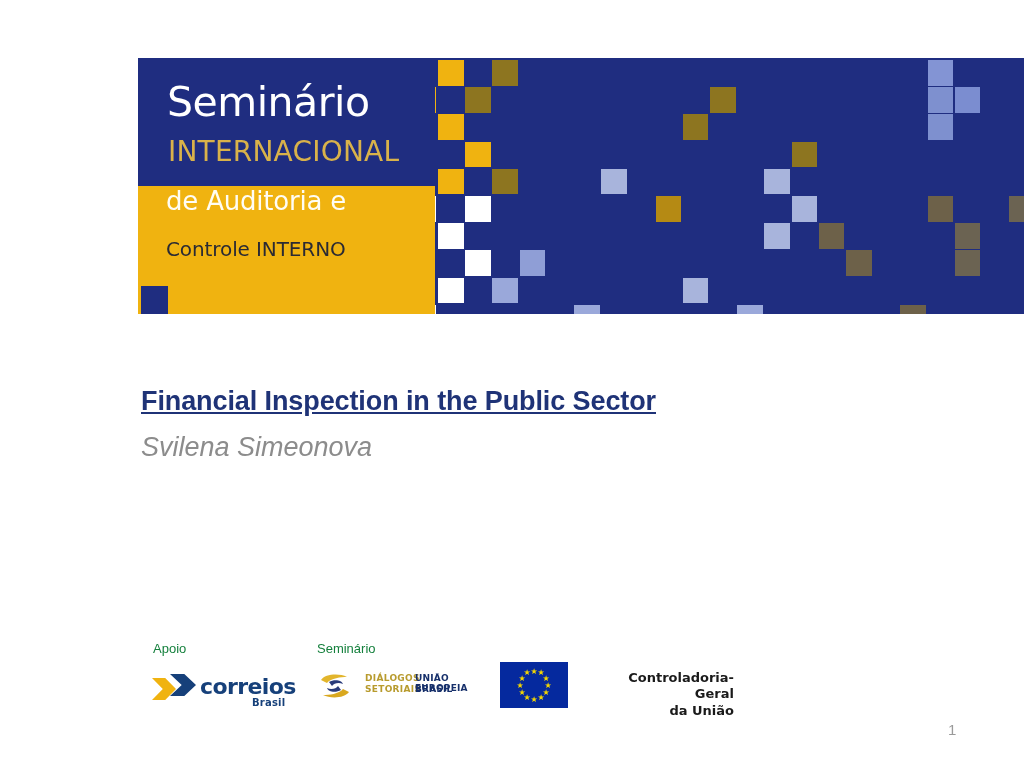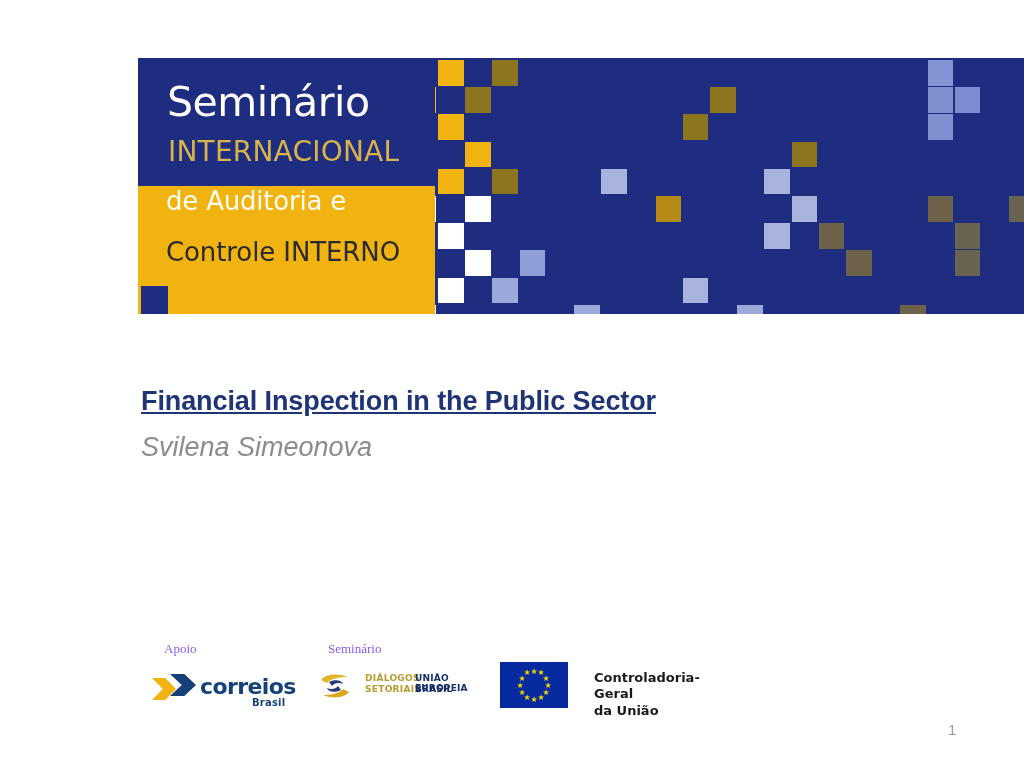--- a/index.html
+++ b/index.html
@@ -54,21 +54,21 @@
     font-weight:400;letter-spacing:0.2px;line-height:1;
   }
   .l-auditoria{
     position:absolute;left:28px;top:130px;
     font-size:26px;color:#fffdf4;
     font-family:"DejaVu Sans", sans-serif;
     font-weight:400;letter-spacing:-0.2px;line-height:1;
   }
   .l-controle{
     position:absolute;left:28px;top:181px;
-    font-size:26px;color:#2a2a33;
+    font-size:20px;color:#2a2a33;
     font-family:"DejaVu Sans", sans-serif;
     font-weight:400;letter-spacing:-0.1px;line-height:1;
   }
 
   
   .title{
     position:absolute;left:141px;top:386px;
     font-size:27px;font-weight:bold;
     color:#1f3377;
     letter-spacing:-0.1px;
@@ -78,23 +78,22 @@
   .subtitle{
     position:absolute;left:141px;top:432px;
     font-size:27px;font-style:italic;
     color:#8c8c8c;
     white-space:nowrap;
   }
 
   
   .f-label{
     position:absolute;
-    font-size:13px;color:#8b5cf6;
-    font-family:Liberation Serif, serif;
-    margin-left:11px;
+    font-size:13px;color:#15803d;
+    font-family:Liberation Sans, sans-serif;
   }
   .lbl-apoio{left:153px;top:641px;}
   .lbl-realizacao{left:317px;top:641px;}
 
   
   .correios{position:absolute;left:152px;top:670px;width:130px;height:44px;}
   .cor-chev-y{
     position:absolute;left:0px;top:8px;width:24px;height:22px;
     background:#f0b310;
     clip-path:polygon(0 0,55% 0,100% 50%,55% 100%,0 100%,45% 50%);
@@ -146,21 +145,21 @@
   }
   .euflag .star{
     position:absolute;width:7px;height:7px;
     color:#f5d800;font-size:8px;line-height:7px;
     text-align:center;
   }
 
   
   .cgu{
     position:absolute;left:594px;top:670px;
-    width:140px;text-align:left;
+    width:140px;text-align:right;
     font-size:13px;font-weight:bold;color:#1a1a1a;
     font-family:"DejaVu Sans", sans-serif;line-height:1.25;
   }
 
   .pagenum{
     position:absolute;left:948px;top:721px;
     font-size:15px;color:#9a9a9a;
   }
 </style>
 </head>

